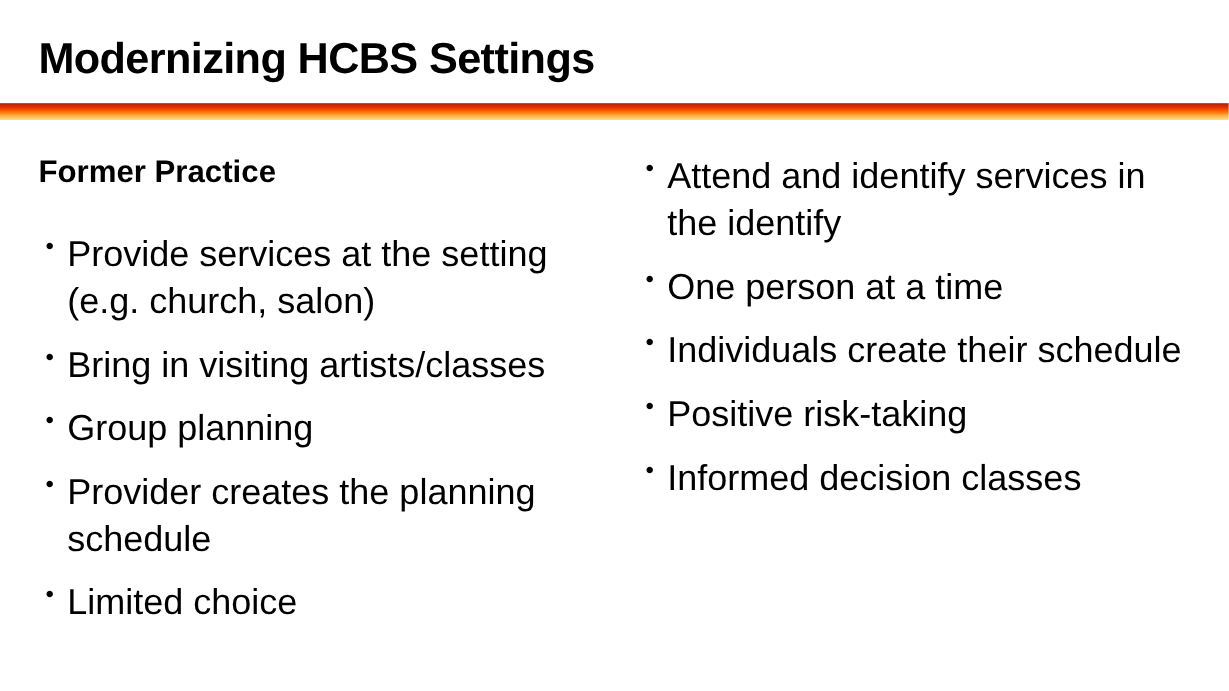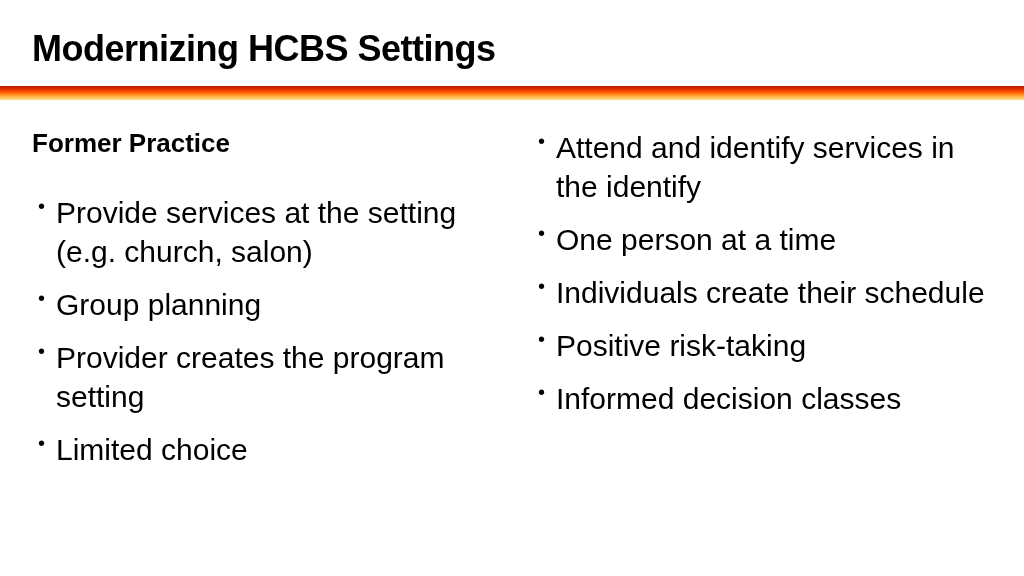--- a/index.html
+++ b/index.html
@@ -77,22 +77,23 @@
 <body>
 
 <div class="slide">
   <h1 class="title">Modernizing HCBS Settings</h1>
   <div class="divider"></div>
   <div class="columns">
     <div class="column">
       <h2 class="col-heading">Former Practice</h2>
       <ul>
         <li>Provide services at the setting (e.g. church, salon)</li>
+        <li>Bring in visiting artists/classes</li>
         <li>Group planning</li>
-        <li>Provider creates the program setting</li>
+        <li>Provider creates the planning schedule</li>
         <li>Limited choice</li>
       </ul>
     </div>
     <div class="column">
       <ul>
         <li>Attend and identify services in the identify</li>
         <li>One person at a time</li>
         <li>Individuals create their schedule</li>
         <li>Positive risk-taking</li>
         <li>Informed decision classes</li>

